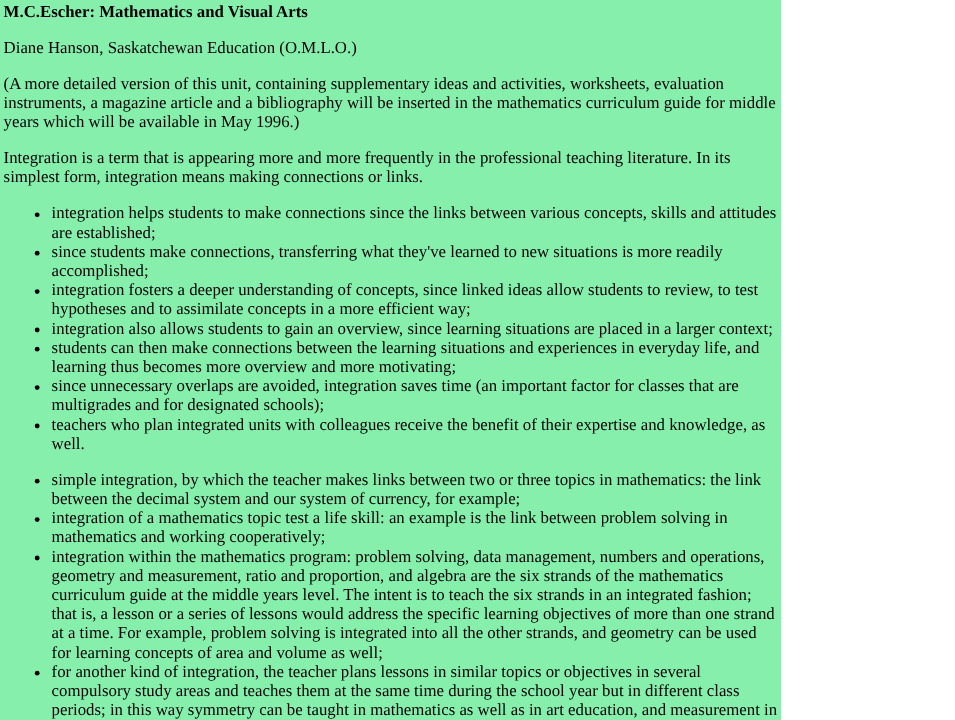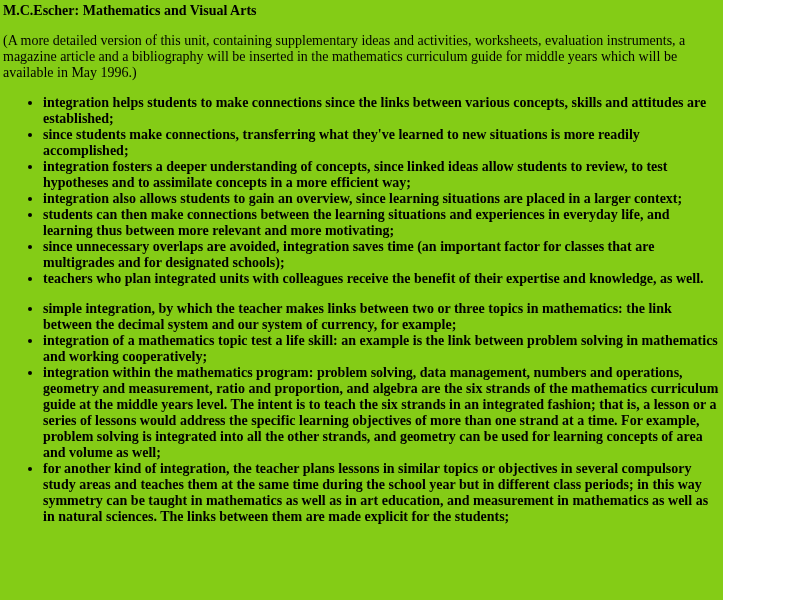--- a/index.html
+++ b/index.html
@@ -7,69 +7,70 @@
     padding: 0;
     background: #ffffff;
   }
   body {
     width: 796px;
     height: 600px;
     overflow: hidden;
   }
   .page {
     box-sizing: border-box;
-    width: 723px;
+    width: 651px;
     height: 600px;
     overflow: hidden;
     padding: 1px 3px 0 3px;
     font-family: "Liberation Serif", "DejaVu Serif", serif;
     font-size: 14px;
     line-height: 16px;
     color: #000000;
-    background: #84cc16;
+    background: #86efac;
   }
   .page p {
     margin: 14px 0;
   }
   .page p.first {
     margin-top: 2px;
   }
   .bold {
     font-weight: bold;
   }
   .page ul {
     margin: 14px 0;
     padding-left: 40px;
     list-style-type: disc;
-    font-weight: bold;
   }
   .page li {
     margin: 0;
     padding: 0;
   }
 </style>
 </head>
 <body>
 
 <div class="page">
 
   <p class="bold first">M.C.Escher: Mathematics and Visual Arts</p>
 
+  <p>Diane Hanson, Saskatchewan Education (O.M.L.O.)</p>
 
   <p>(A more detailed version of this unit, containing supplementary ideas and activities, worksheets, evaluation instruments, a magazine article and a bibliography will be inserted in the mathematics curriculum guide for middle years which will be available in May 1996.)</p>
 
 
+  <p>Integration is a term that is appearing more and more frequently in the professional teaching literature. In its simplest form, integration means making connections or links.</p>
 
 
   <ul>
     <li>integration helps students to make connections since the links between various concepts, skills and attitudes are established;</li>
     <li>since students make connections, transferring what they've learned to new situations is more readily accomplished;</li>
     <li>integration fosters a deeper understanding of concepts, since linked ideas allow students to review, to test hypotheses and to assimilate concepts in a more efficient way;</li>
     <li>integration also allows students to gain an overview, since learning situations are placed in a larger context;</li>
-    <li>students can then make connections between the learning situations and experiences in everyday life, and learning thus between more relevant and more motivating;</li>
+    <li>students can then make connections between the learning situations and experiences in everyday life, and learning thus becomes more overview and more motivating;</li>
     <li>since unnecessary overlaps are avoided, integration saves time (an important factor for classes that are multigrades and for designated schools);</li>
     <li>teachers who plan integrated units with colleagues receive the benefit of their expertise and knowledge, as well.</li>
   </ul>
 
 
   <ul>
     <li>simple integration, by which the teacher makes links between two or three topics in mathematics: the link between the decimal system and our system of currency, for example;</li>
     <li>integration of a mathematics topic test a life skill: an example is the link between problem solving in mathematics and working cooperatively;</li>
     <li>integration within the mathematics program: problem solving, data management, numbers and operations, geometry and measurement, ratio and proportion, and algebra are the six strands of the mathematics curriculum guide at the middle years level. The intent is to teach the six strands in an integrated fashion; that is, a lesson or a series of lessons would address the specific learning objectives of more than one strand at a time. For example, problem solving is integrated into all the other strands, and geometry can be used for learning concepts of area and volume as well;</li>
     <li>for another kind of integration, the teacher plans lessons in similar topics or objectives in several compulsory study areas and teaches them at the same time during the school year but in different class periods; in this way symmetry can be taught in mathematics as well as in art education, and measurement in mathematics as well as in natural sciences. The links between them are made explicit for the students;</li>

